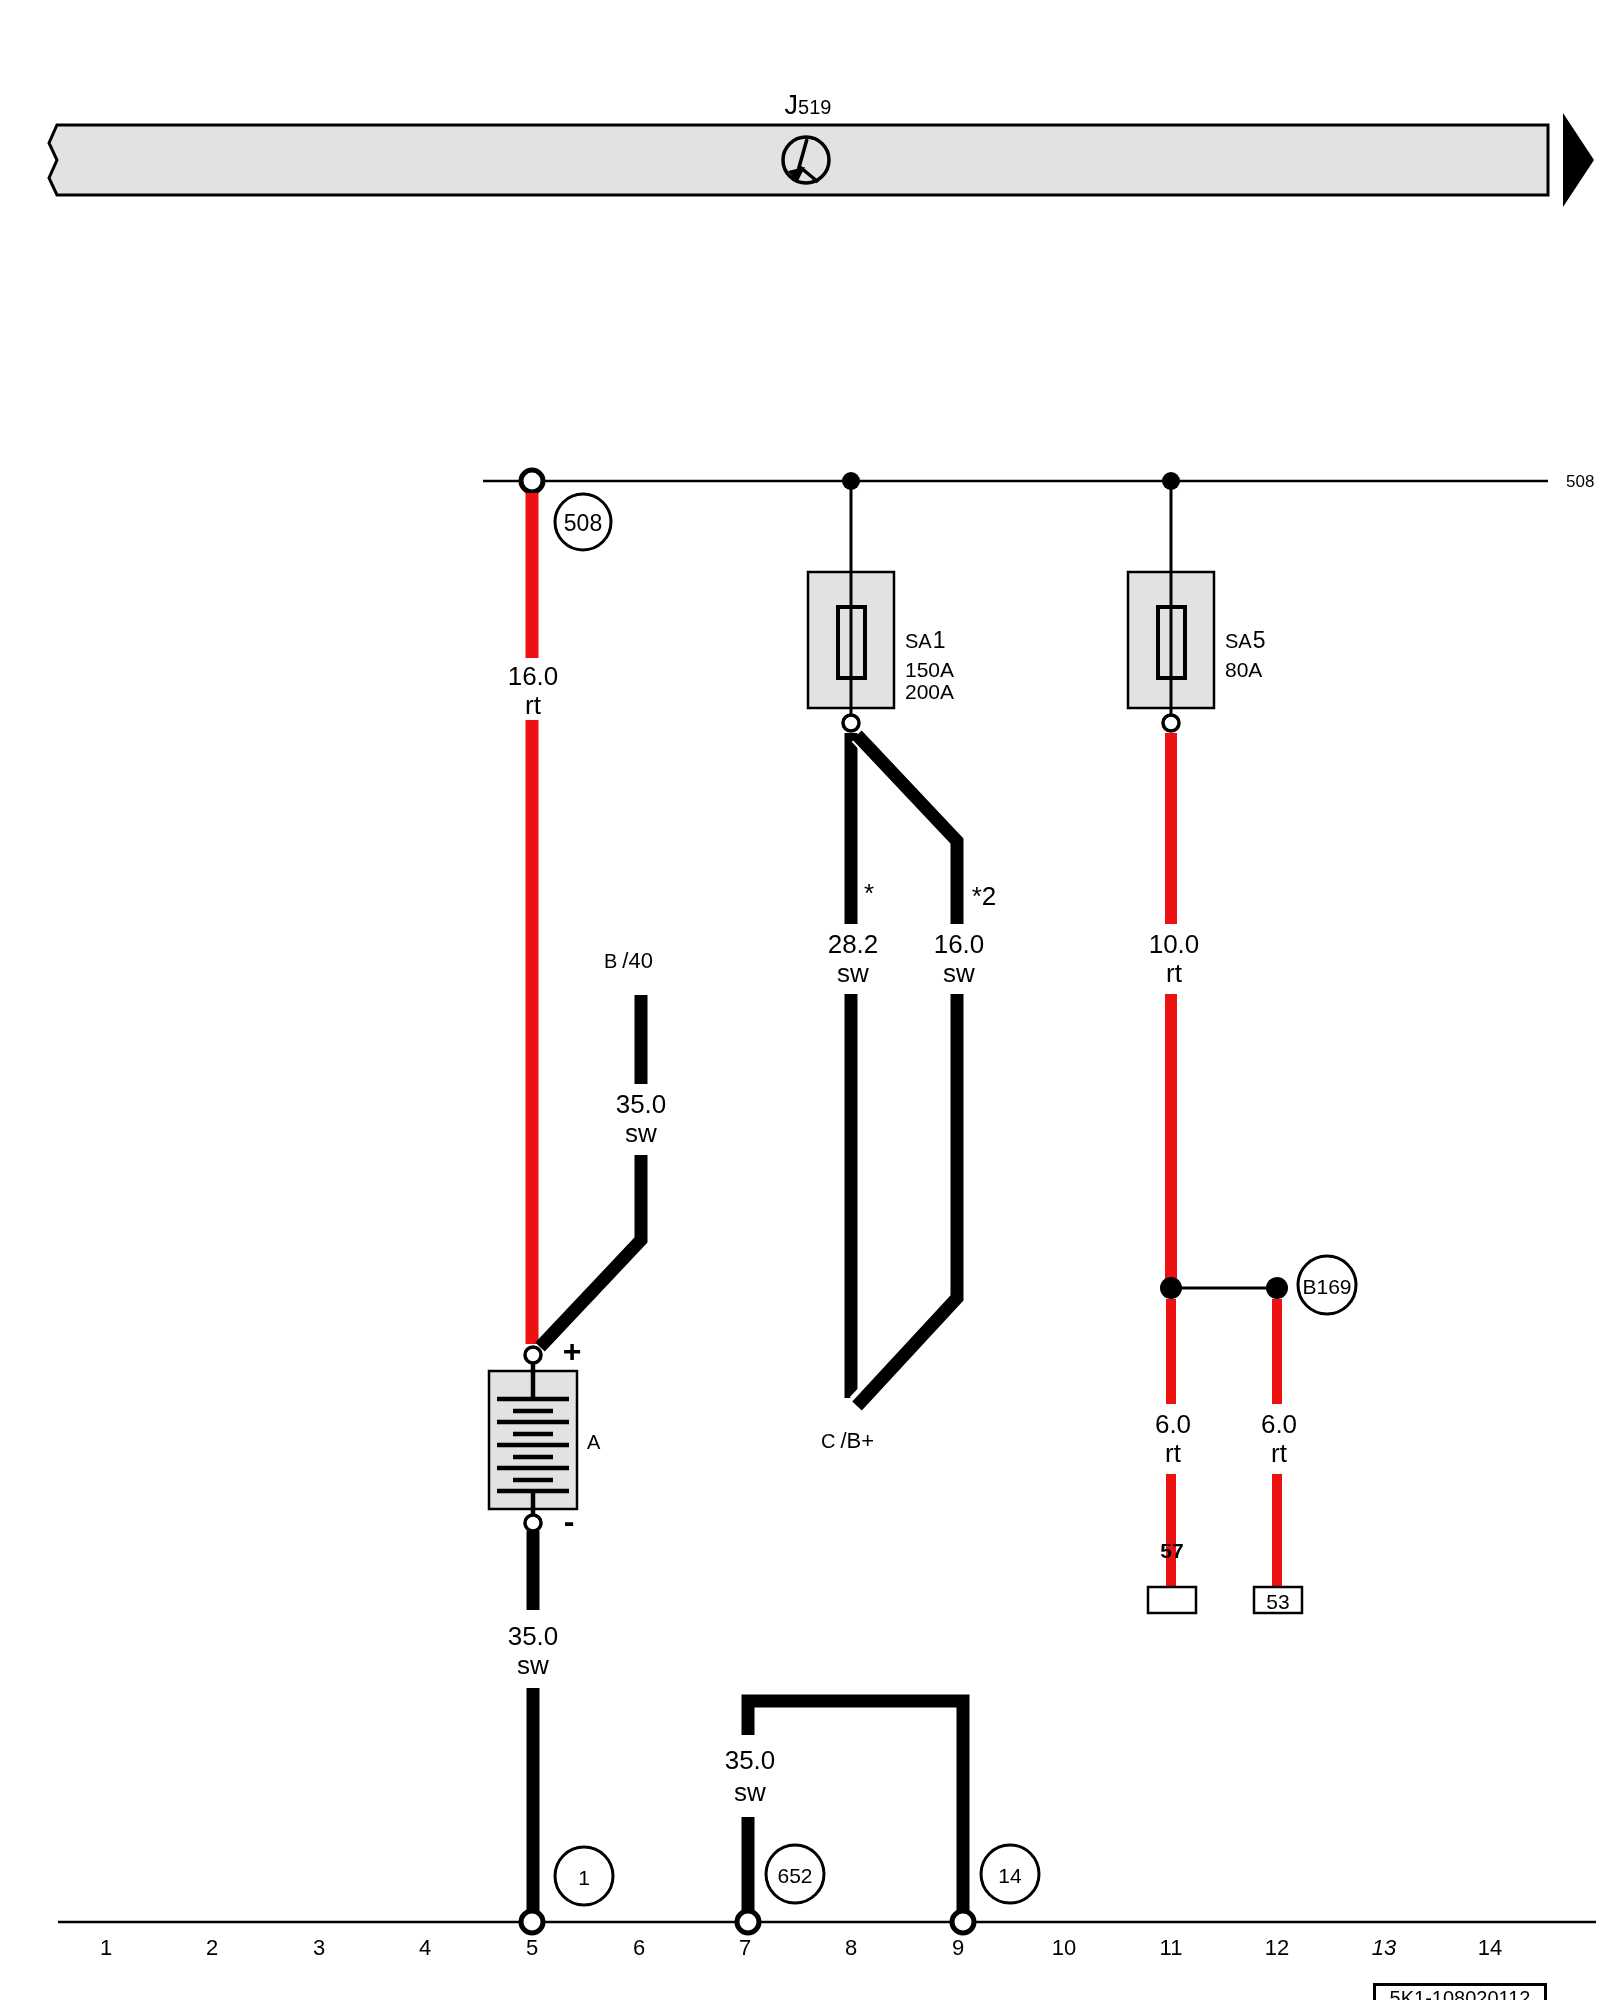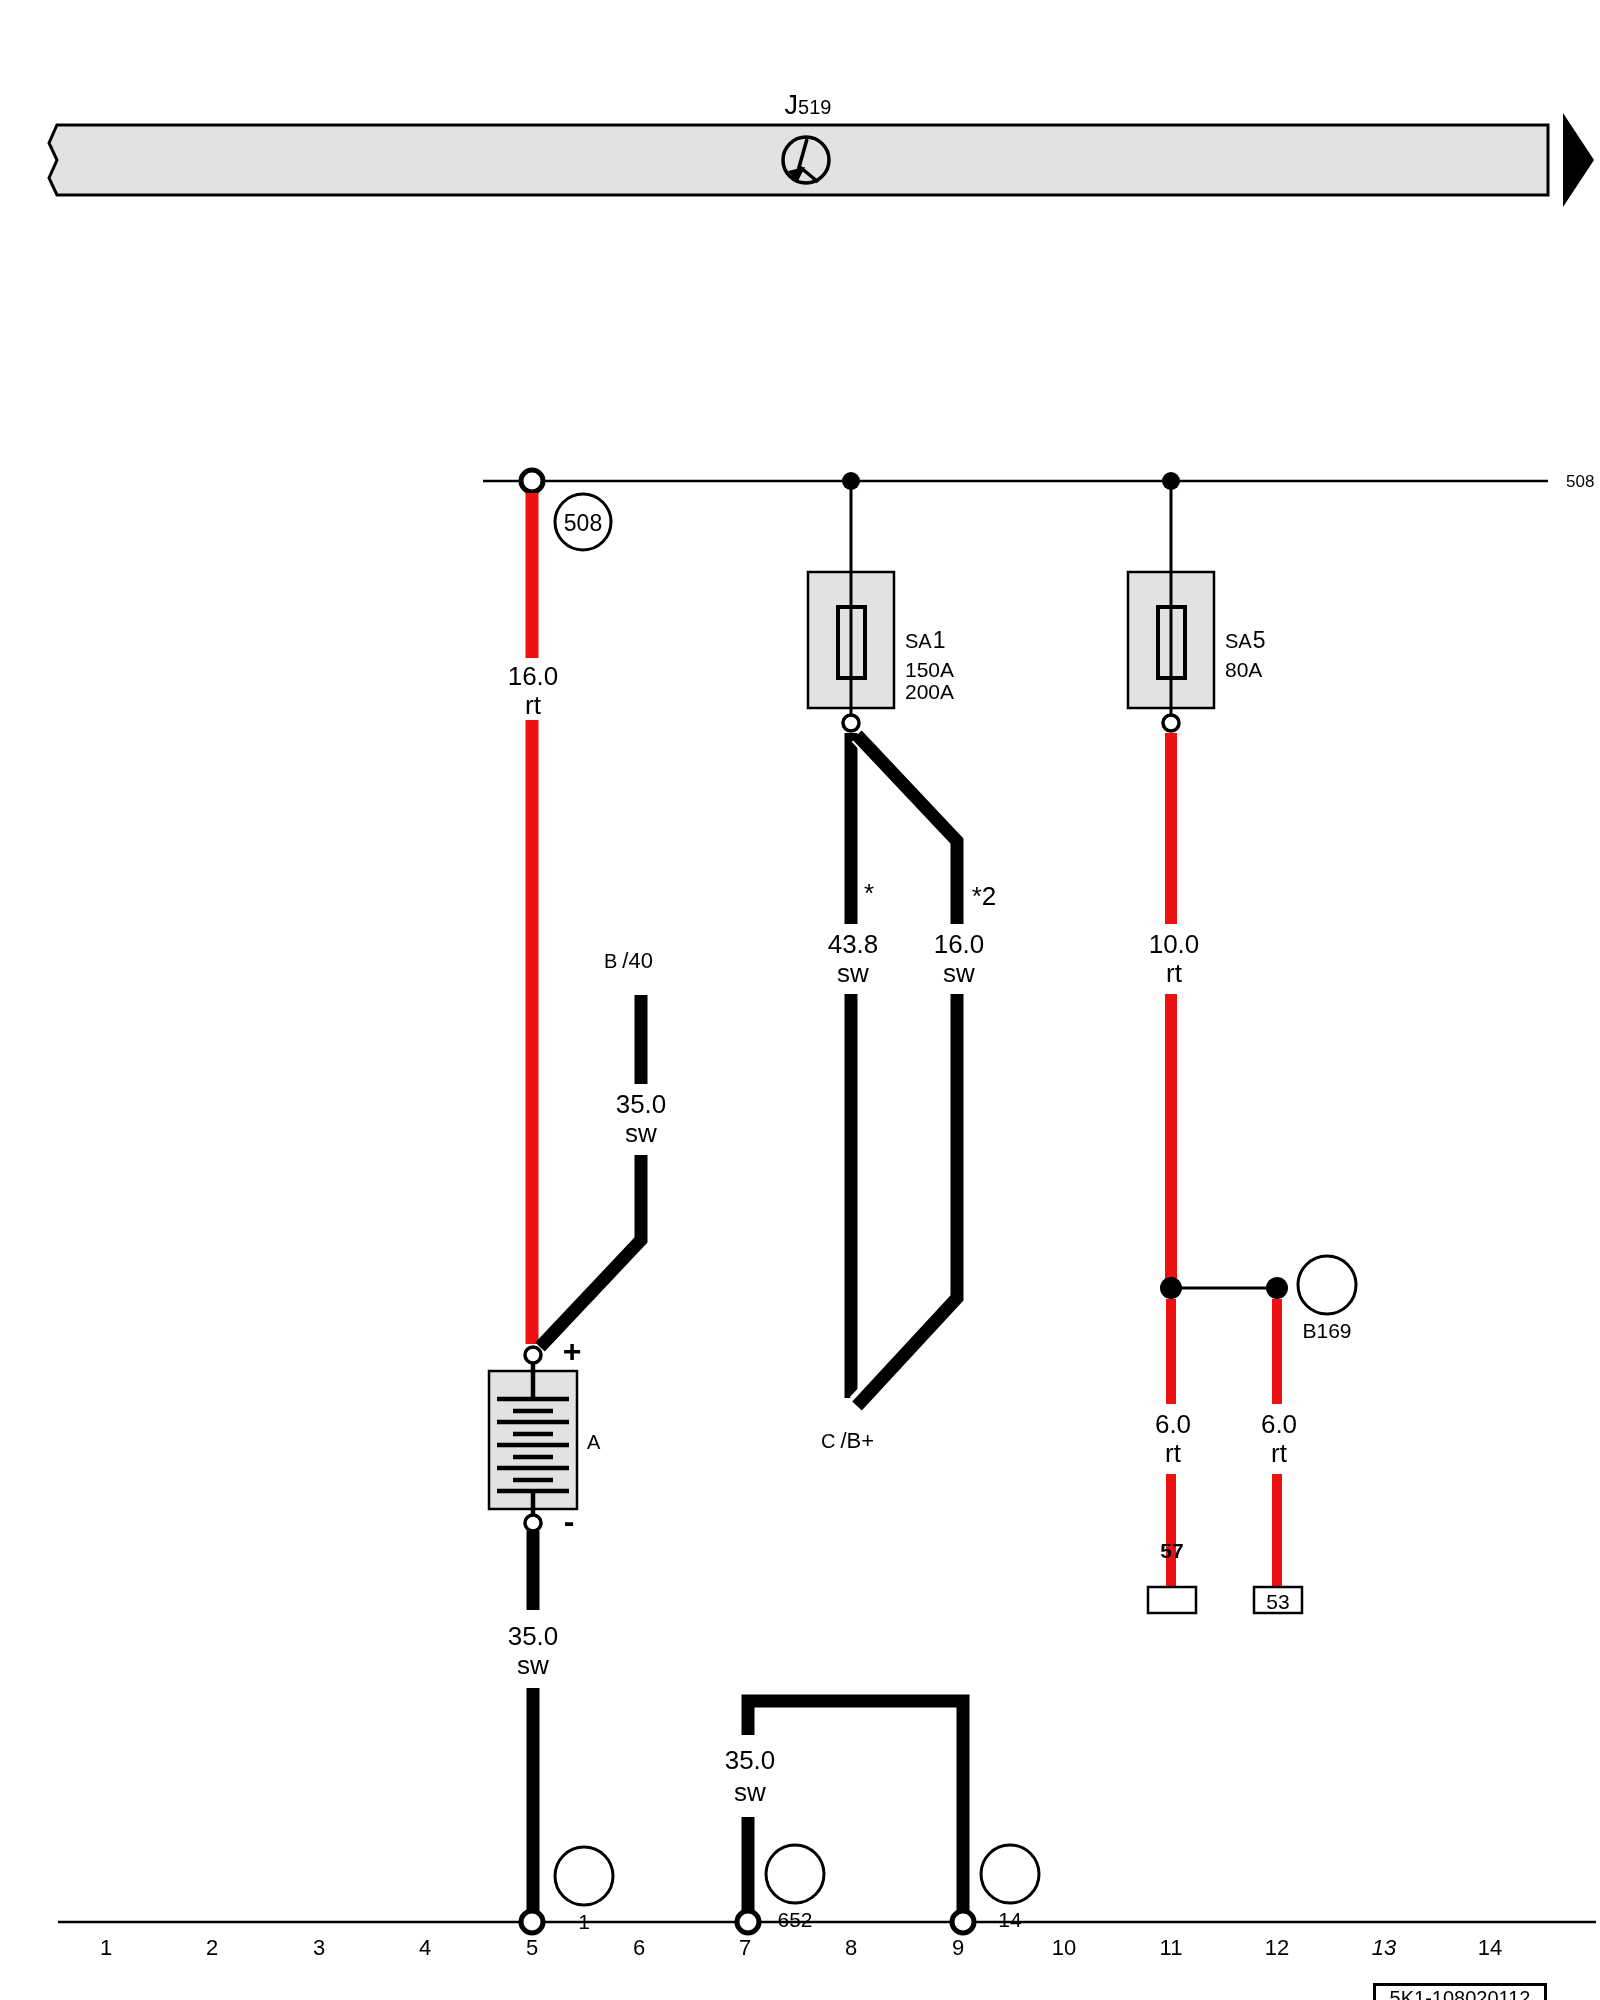--- a/index.html
+++ b/index.html
@@ -10,21 +10,21 @@
   .art{position:absolute;left:0;top:0;width:1600px;height:2000px;}
   
   .cl{position:absolute;transform:translate(-50%,-50%);font-size:26px;white-space:nowrap;line-height:1;}
   
   .ll{position:absolute;transform:translateY(-50%);font-size:26px;white-space:nowrap;line-height:1;}
   .big{font-size:20px;}
   .sub{font-size:22px;margin-left:5px;}
   .subsc{font-size:23px;margin-left:1px;}
   .rating{font-size:21px;}
   .circtxt{font-size:23px;}
-  .circtxt-sm{font-size:21px;margin-top:44px;}
+  .circtxt-sm{font-size:21px;}
   .num{font-size:22px;}
   .sign{font-size:32px;font-weight:bold;}
   .railref{font-size:17px;}
   .comp{display:flex;align-items:baseline;}
   .termtxt{font-size:21px;}
   .foot{
     position:absolute;left:1373px;top:1983px;width:174px;height:30px;
     border:3px solid #000;box-sizing:border-box;text-align:center;
     font-size:20px;padding-top:1px;background:#fff;
   }
@@ -172,21 +172,21 @@
     <span class="big">B</span>
       <span class="sub">/40</span>
   </div>
 
   <div class="cl" style="left:641px;top:1104px;">35.0</div>
   <div class="cl" style="left:641px;top:1133px;">sw</div>
 
   <div class="cl" style="left:869px;top:893px;">*</div>
   <div class="cl" style="left:984px;top:896px;">*2</div>
 
-  <div class="cl" style="left:853px;top:944px;">43.8</div>
+  <div class="cl" style="left:853px;top:944px;">28.2</div>
   <div class="cl" style="left:853px;top:973px;">sw</div>
 
   <div class="cl" style="left:959px;top:944px;">16.0</div>
   <div class="cl" style="left:959px;top:973px;">sw</div>
 
   <div class="cl" style="left:1174px;top:944px;">10.0</div>
   <div class="cl" style="left:1174px;top:973px;">rt</div>
 
   <div class="cl sign" style="left:572px;top:1351px;">+</div>
   <div class="ll big" style="left:587px;top:1442px;">A</div>

